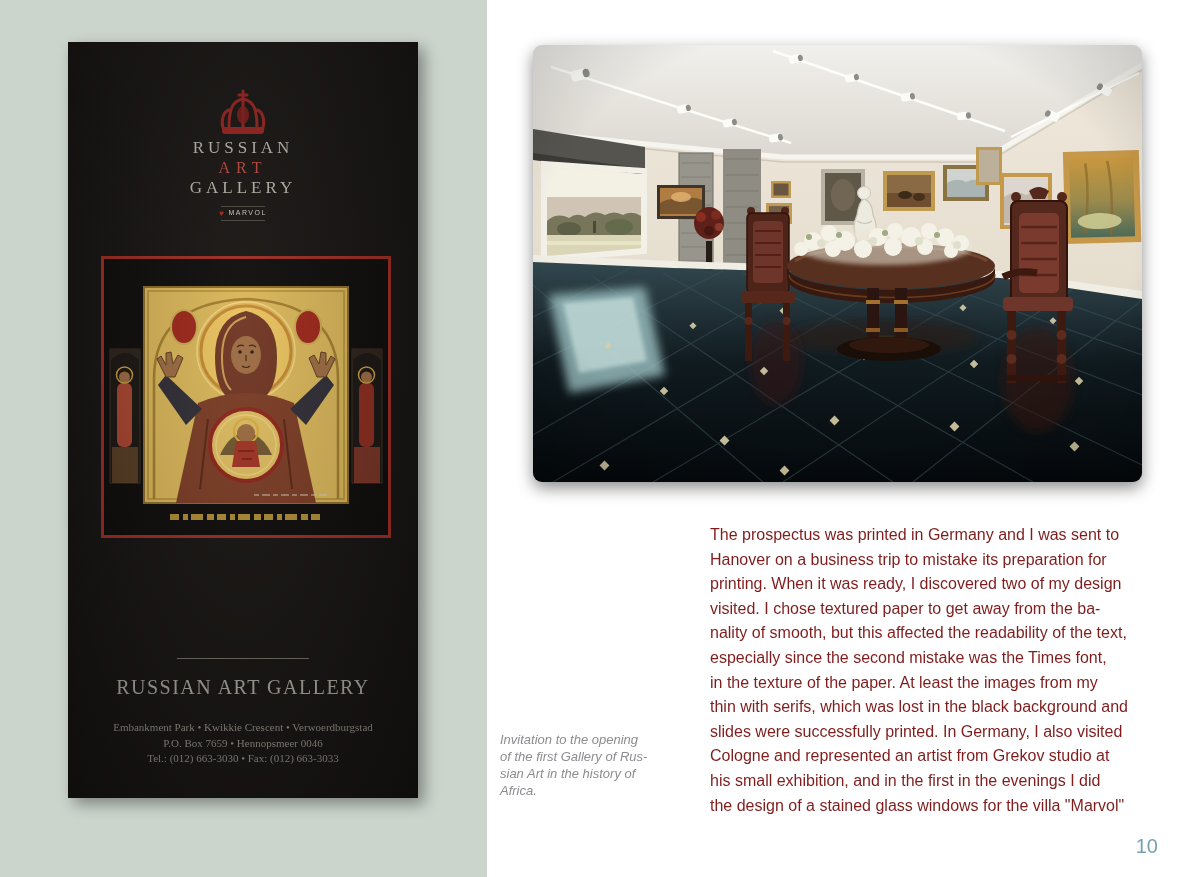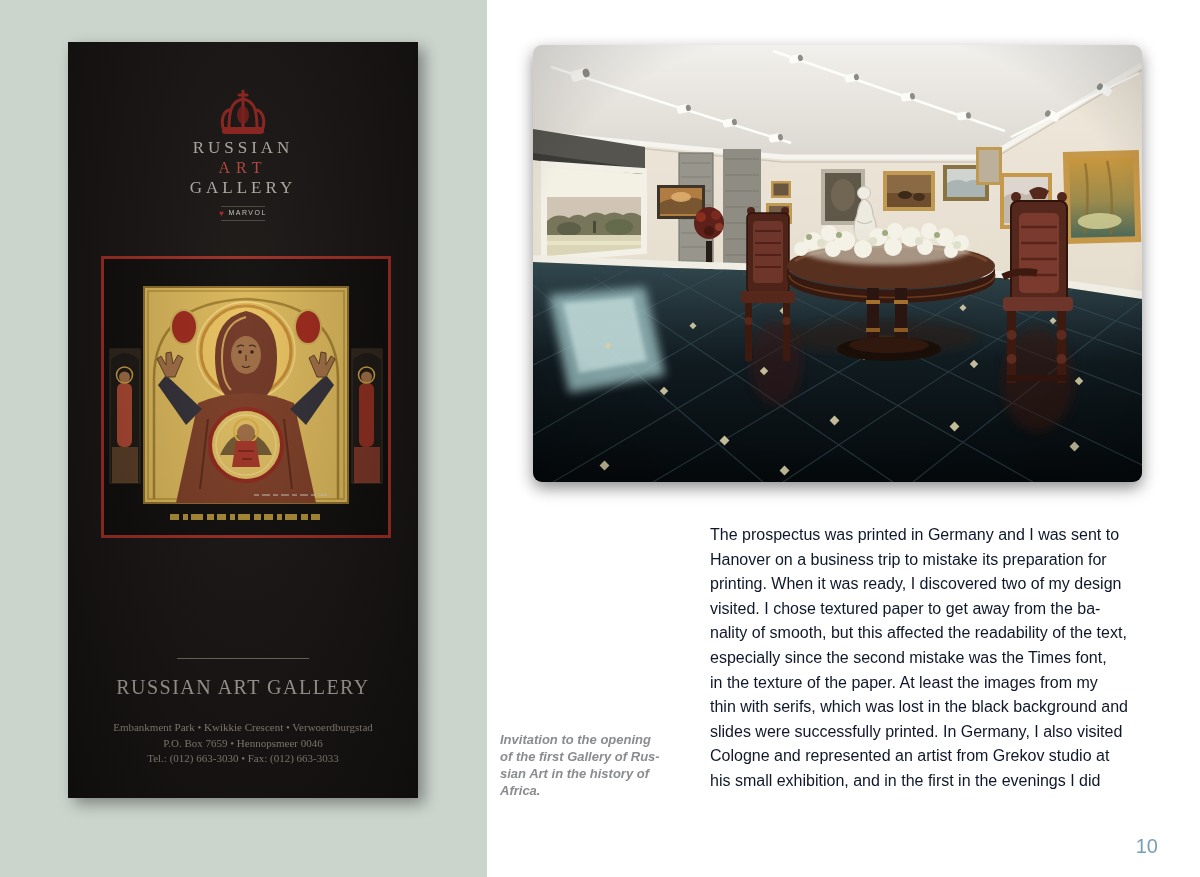--- a/index.html
+++ b/index.html
@@ -27,23 +27,23 @@
   .card-address{position:absolute;top:678px;width:100%;text-align:center;
         font-family:"Liberation Serif",serif;font-size:11px;line-height:15.5px;color:#8d8780;}
 
   
   .photo{position:absolute;left:533px;top:45px;width:609px;height:437px;border-radius:9px;
          overflow:hidden;box-shadow:0 6px 16px rgba(0,0,0,.45);background:#e9e2d4;}
   .photo svg{display:block;width:100%;height:100%;}
 
   
   .caption{position:absolute;left:500px;top:731px;width:185px;
-           font-size:13px;line-height:17px;font-weight:bold;font-style:italic;color:#8a8c8f;}
+           font-size:13px;line-height:17px;font-weight:normal;font-style:italic;color:#8a8c8f;}
   .body-text{position:absolute;left:710px;top:523px;width:445px;
-           font-size:16px;line-height:24.6px;color:#0f172a;white-space:nowrap;}
+           font-size:16px;line-height:24.6px;color:#7f1d1d;white-space:nowrap;}
   .page-number{position:absolute;left:1128px;top:835px;width:30px;text-align:right;
            font-size:20px;color:#78a0b3;}
 </style>
 </head>
 <body>
 
 <div class="page">
   <div class="left-panel"></div>
 
   <div class="card">
@@ -455,16 +455,17 @@
     <div>Hanover on a business trip to mistake its preparation for</div>
     <div>printing. When it was ready, I discovered two of my design</div>
     <div>visited. I chose textured paper to get away from the ba-</div>
     <div>nality of smooth, but this affected the readability of the text,</div>
     <div>especially since the second mistake was the Times font,</div>
     <div>in the texture of the paper. At least the images from my</div>
     <div>thin with serifs, which was lost in the black background and</div>
     <div>slides were successfully printed. In Germany, I also visited</div>
     <div>Cologne and represented an artist from Grekov studio at</div>
     <div>his small exhibition, and in the first in the evenings I did</div>
+    <div>the design of a stained glass windows for the villa "Marvol"</div>
   </div>
 
   <div class="page-number">10</div>
 </div>
 
 </body></html>

